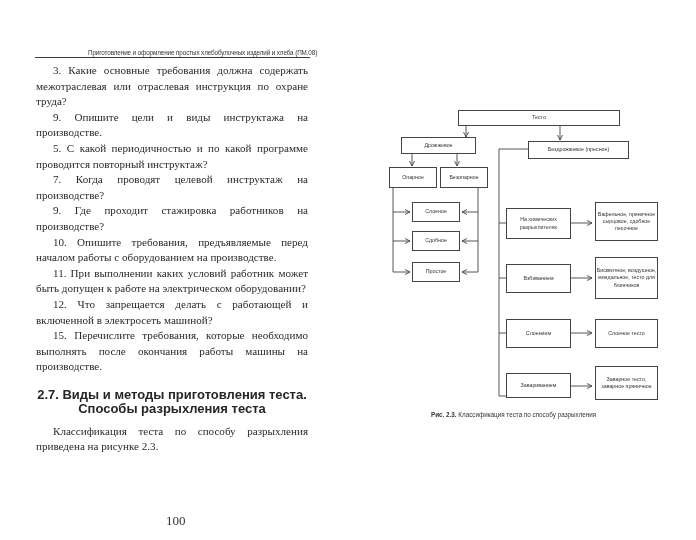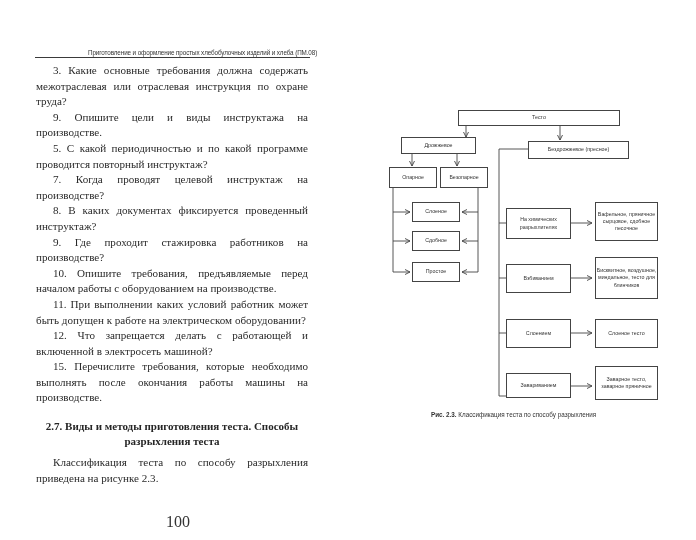--- a/index.html
+++ b/index.html
@@ -2,41 +2,40 @@
 <html><head>
 <meta charset="utf-8">
 <style>
   html, body { margin:0; padding:0; }
   body { width:696px; height:540px; background:#ffffff; position:relative; overflow:hidden; font-family:"Liberation Serif", serif; color:#2a2a2a; }
   .page-left { position:absolute; left:0; top:16px; width:348px; height:540px; }
   .running-head { position:absolute; left:88px; top:33px; font-family:"Liberation Sans", sans-serif; font-size:6.3px; color:#333; white-space:nowrap; letter-spacing:-0.1px; }
   .head-rule { position:absolute; left:35px; top:41px; width:275px; height:1.3px; background:#3a3a3a; }
   .text-block { position:absolute; left:36px; top:47px; width:272px; font-size:11.1px; line-height:15.6px; text-align:justify; }
   .text-block p { margin:0; text-indent:17px; }
-  .section-title { font-family:Liberation Serif, serif; font-weight:bold; font-size:11px; line-height:14.5px; text-align:center; margin:13px 0 7px 0 !important; text-indent:0 !important; color:#262626; }
-  .page-num { position:absolute; left:166px; top:497px; font-size:16px; color:#333; }
+  .section-title { font-family:Liberation Sans, sans-serif; font-weight:bold; font-size:13px; line-height:14.5px; text-align:center; margin:13px 0 7px 0 !important; text-indent:0 !important; color:#262626; }
+  .page-num { position:absolute; left:166px; top:497px; font-size:13px; color:#333; }
 
   .diagram { position:absolute; left:0; top:0; width:696px; height:540px; }
   .dbox { position:absolute; border:1px solid #444; background:#fff; font-family:"Liberation Sans", sans-serif; font-size:5.3px; color:#333; display:flex; align-items:center; justify-content:center; text-align:center; line-height:7.2px; box-sizing:border-box; }
   .caption { position:absolute; left:431px; top:411px; font-family:"Liberation Sans", sans-serif; font-size:6.3px; color:#333; white-space:nowrap; }
   .caption b { font-weight:bold; }
   svg.lines { position:absolute; left:0; top:0; }
 </style>
 </head>
 <body>
 
 <div class="page-left">
   <div class="running-head">Приготовление и оформление простых хлебобулочных изделий и хлеба (ПМ.08)</div>
   <div class="head-rule"></div>
   <div class="text-block">
     <p>3. Какие основные требования должна содержать межотраслевая или отраслевая инструкция по охране труда?</p>
     <p>9. Опишите цели и виды инструктажа на производстве.</p>
     <p>5. С какой периодичностью и по какой программе проводится повторный инструктаж?</p>
     <p>7. Когда проводят целевой инструктаж на производстве?</p>
-    <p>8. В каких документах фиксируется проведенный инструктаж?</p>
     <p>9. Где проходит стажировка работников на производстве?</p>
     <p>10. Опишите требования, предъявляемые перед началом работы с оборудованием на производстве.</p>
     <p>11. При выполнении каких условий работник может быть допущен к работе на электрическом оборудовании?</p>
     <p>12. Что запрещается делать с работающей и включенной в электросеть машиной?</p>
     <p>15. Перечислите требования, которые необходимо выполнять после окончания работы машины на производстве.</p>
     <p class="section-title">2.7. Виды и методы приготовления теста. Способы разрыхления теста</p>
     <p>Классификация теста по способу разрыхления приведена на рисунке 2.3.</p>
 
   </div>
   <div class="page-num">100</div>

